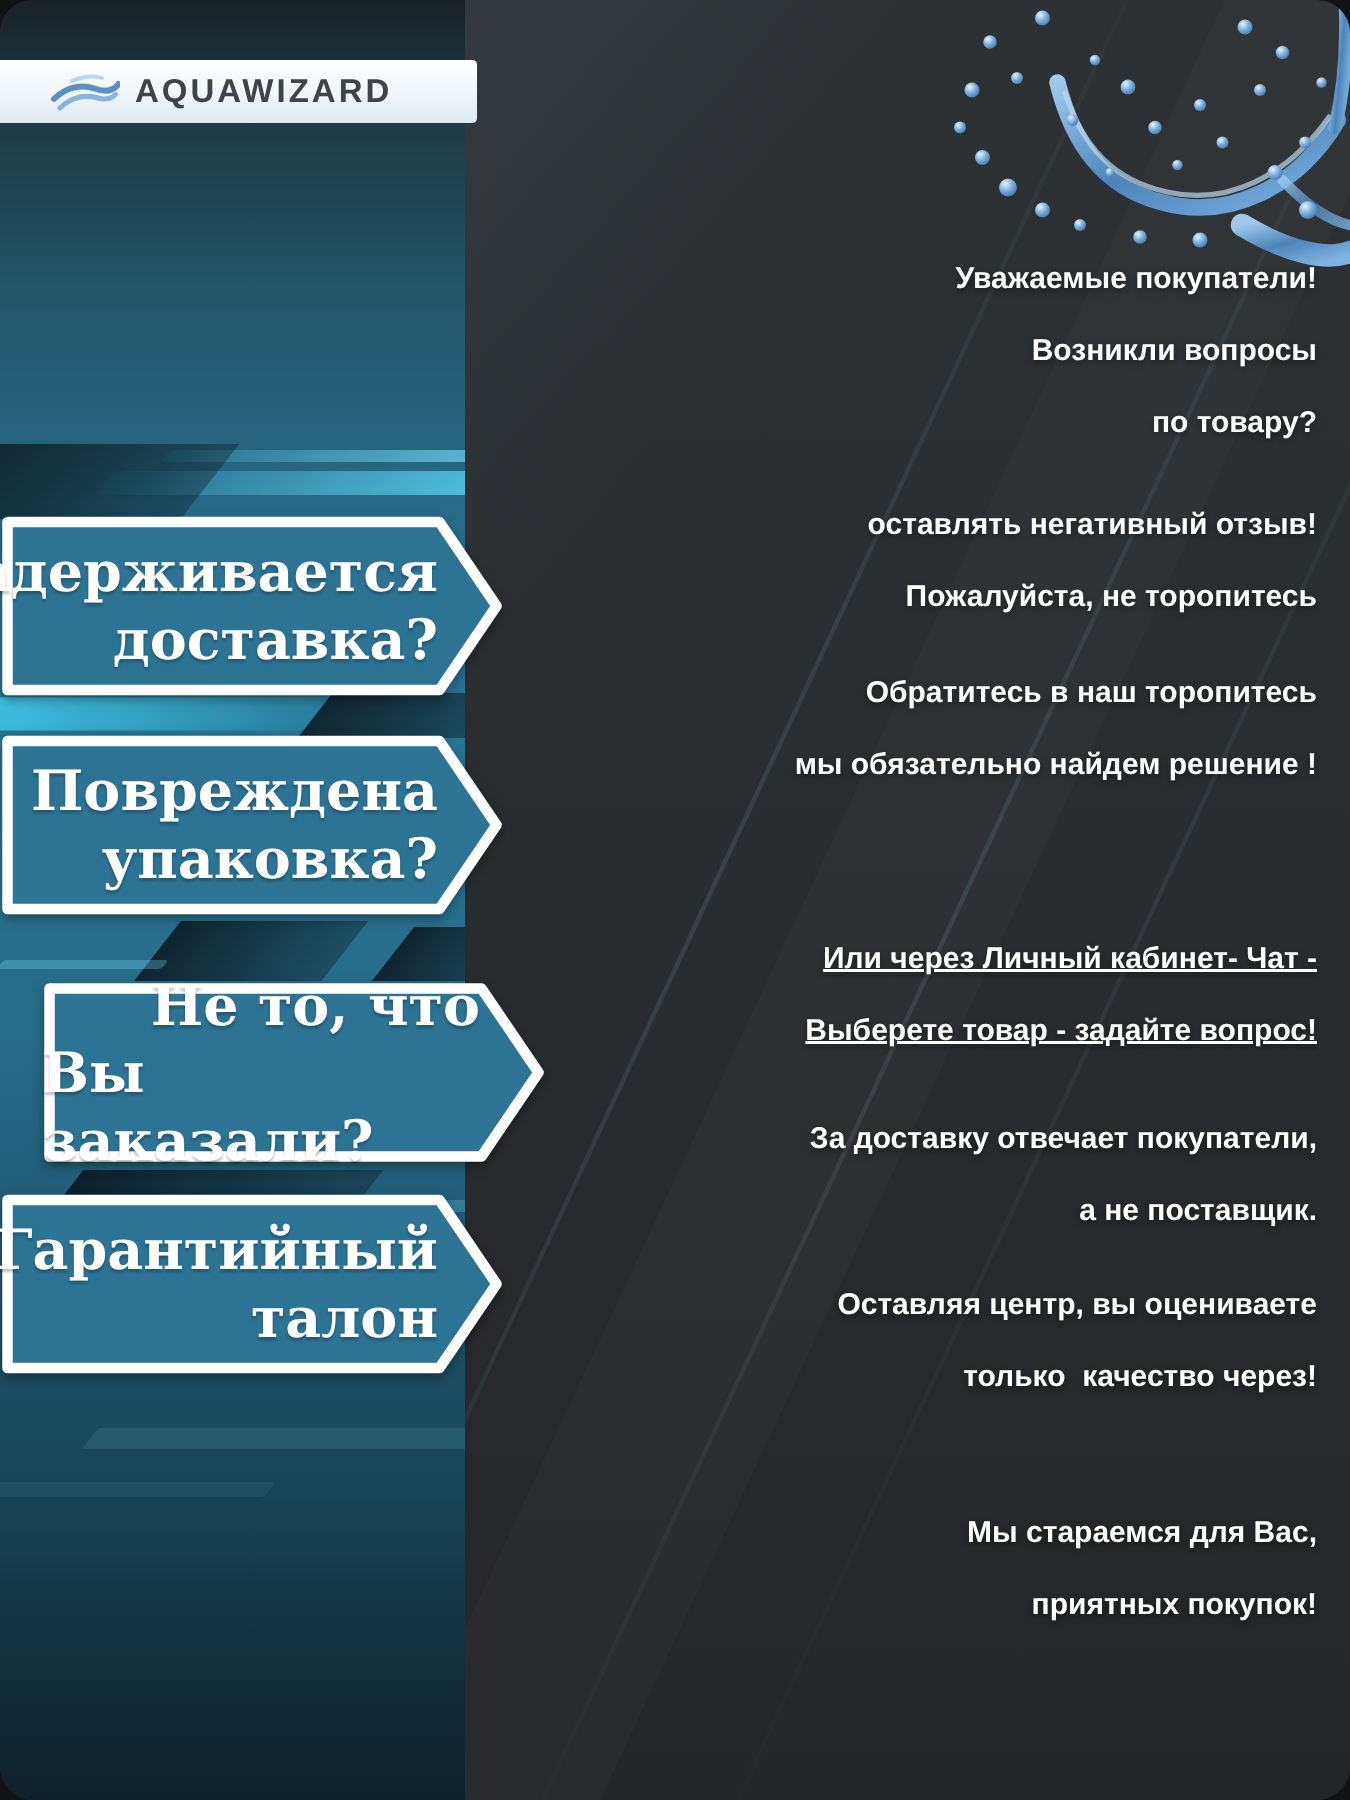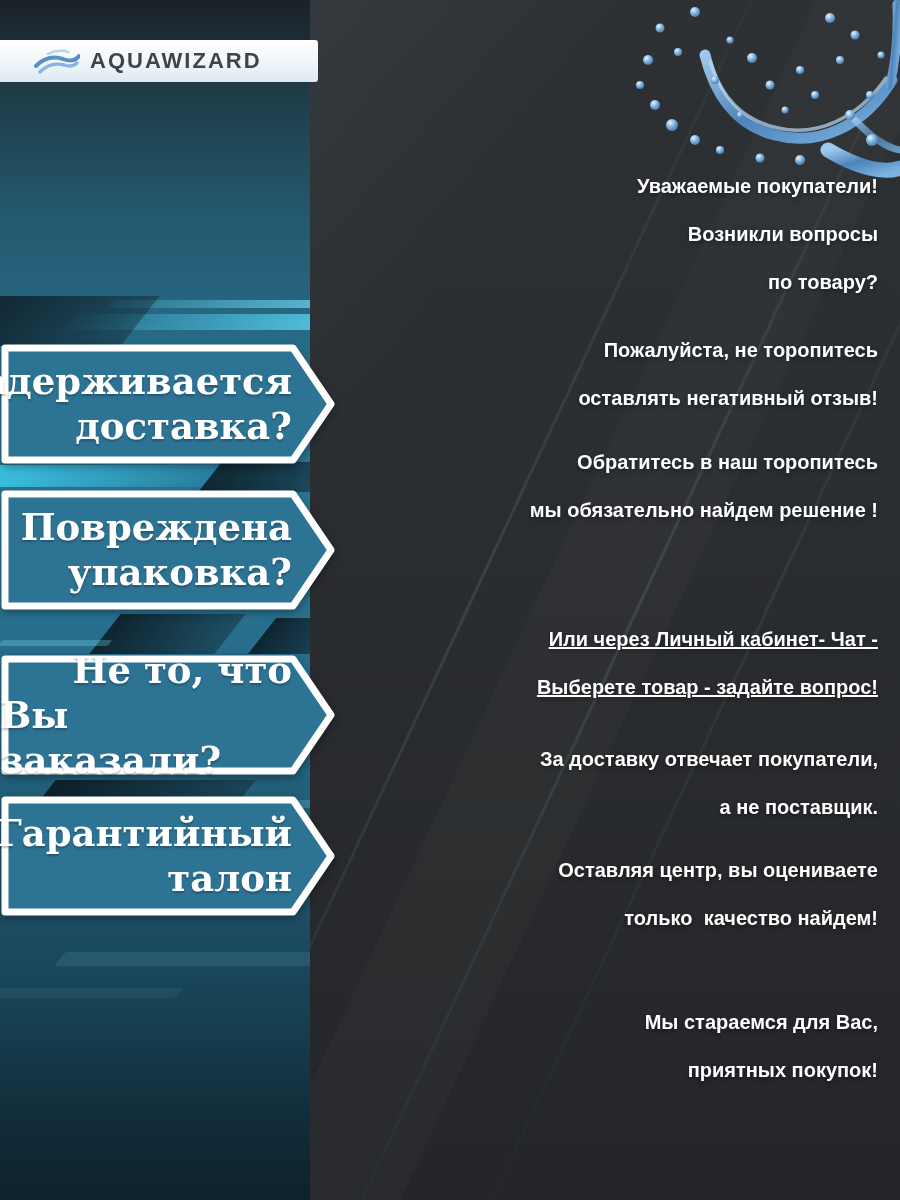--- a/index.html
+++ b/index.html
@@ -2,20 +2,21 @@
 <html><head>
 <meta charset="utf-8">
 <style>
   html,body { margin:0; padding:0; background:#101214; }
   .canvas {
     position: relative;
     width: 900px; height: 1200px;
     overflow: hidden;
     background: linear-gradient(180deg, #2e3134 0%, #2b2e31 40%, #27292c 75%, #232528 100%);
     font-family: "Liberation Sans", "DejaVu Sans", sans-serif;
+    border-radius: 22px;
   }
 
   
   .bg-deco { position:absolute; inset:0; overflow:hidden; z-index:0; }
   .wedge {
     position:absolute; left:250px; top:-260px; width:460px; height:980px;
     transform: rotate(33deg); transform-origin: top left;
     background: linear-gradient(90deg, rgba(110,160,170,0.13), rgba(110,160,170,0));
   }
   .stripe-line {
@@ -176,21 +177,21 @@
   <div class="banner" style="top:489px;">
     <svg viewBox="0 0 338 122" width="338" height="122">
       <polygon points="5,5 293,5 331,61 293,117 5,117" stroke="#ffffff" stroke-width="7" stroke-linejoin="round" fill="#2d7394"></polygon>
     </svg>
     <div class="banner-text">
       <div>Повреждена</div>
       <div>упаковка?</div>
     </div>
   </div>
 
-  <div class="banner" style="top:654px;">
+  <div class="banner" style="top:654px;margin-left:28px;">
     <svg viewBox="0 0 338 122" width="338" height="122">
       <polygon points="5,5 293,5 331,61 293,117 5,117" stroke="#ffffff" stroke-width="7" stroke-linejoin="round" fill="#2d7394"></polygon>
     </svg>
     <div class="banner-text">
       <div>Не то, что</div>
       <div>Вы заказали?</div>
     </div>
   </div>
 
   <div class="banner" style="top:795px;">
@@ -203,42 +204,42 @@
     </div>
   </div>
 
   <div class="msg" style="top:162px;">
     <div>Уважаемые покупатели!</div>
     <div>Возникли вопросы</div>
     <div>по товару?</div>
   </div>
 
   <div class="msg" style="top:326px;">
+    <div>оставлять негативный отзыв!</div>
     <div>Пожалуйста, не торопитесь</div>
-    <div>оставлять негативный отзыв!</div>
   </div>
 
   <div class="msg" style="top:438px;">
     <div>Обратитесь в наш торопитесь</div>
     <div>мы обязательно найдем решение !</div>
   </div>
 
   <div class="msg" style="top:615px;text-decoration:underline;">
     <div>Или через Личный кабинет- Чат -</div>
     <div>Выберете товар - задайте вопрос!</div>
   </div>
 
   <div class="msg" style="top:735px;">
     <div>За доставку отвечает покупатели,</div>
     <div>а не поставщик.</div>
   </div>
 
   <div class="msg" style="top:846px;">
     <div>Оставляя центр, вы оцениваете</div>
-    <div>только  качество найдем!</div>
+    <div>только  качество через!</div>
   </div>
 
   <div class="msg" style="top:998px;">
     <div>Мы стараемся для Вас,</div>
     <div>приятных покупок!</div>
   </div>
 
 </div>
 
 </body></html>

